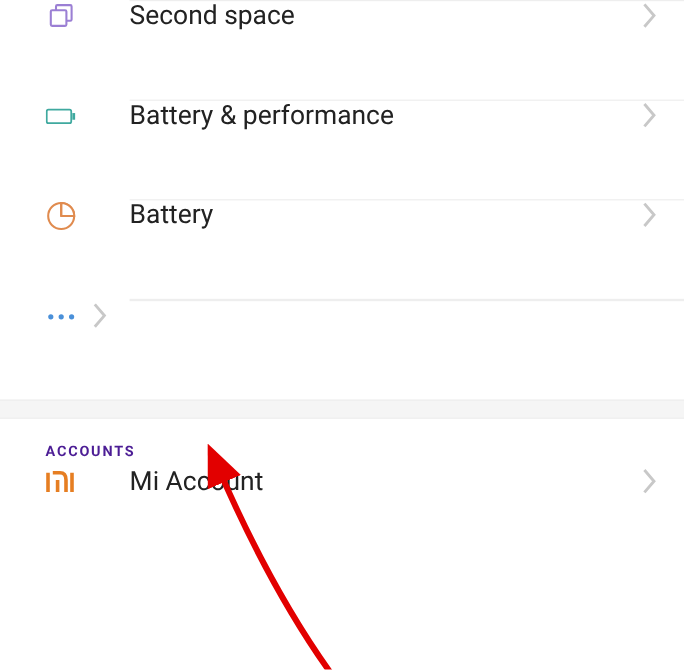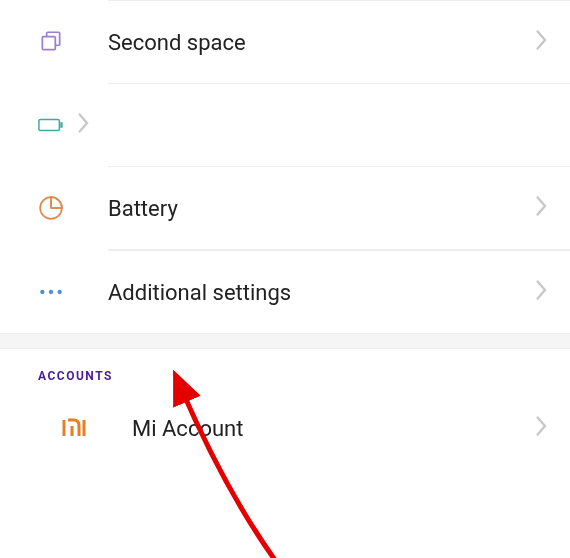--- a/index.html
+++ b/index.html
@@ -13,21 +13,21 @@
       width: 570px;
       height: 558px;
       overflow: hidden;
       position: relative;
     }
     .settings-list {
       background: #fff;
     }
     .list-item {
       display: flex;
-      align-items: center;
+      align-items: flex-start;
       height: 82px;
       padding: 0 22px 0 38px;
       cursor: pointer;
       position: relative;
     }
     .icon-wrap {
       width: 38px;
       display: flex;
       align-items: center;
       justify-content: flex-start;
@@ -95,20 +95,21 @@
   </div>
   <div class="divider"></div>
 
   <div class="list-item">
     <span class="icon-wrap">
       <svg viewBox="0 0 28 18" fill="none" stroke="#3fa99f" stroke-width="1.6">
         <rect x="1" y="3" width="22" height="12" rx="1.5"></rect>
         <rect x="24" y="6" width="2.5" height="6" fill="#3fa99f" stroke="none"></rect>
       </svg>
     </span>
+    <span class="item-label">Battery &amp; performance</span>
     <span class="chevron">
       <svg width="14" height="24" viewBox="0 0 10 18" fill="none" stroke="#c8c8c8" stroke-width="1.8">
           <path d="M2 2l6 7-6 7"></path>
         </svg>
     </span>
   </div>
   <div class="divider"></div>
 
   <div class="list-item">
     <span class="icon-wrap">
@@ -131,33 +132,32 @@
   <div class="divider"></div>
 
   <div class="list-item">
     <span class="icon-wrap">
       <svg viewBox="0 0 24 8" fill="#4a90d9">
         <circle cx="4" cy="4" r="2"></circle>
         <circle cx="12" cy="4" r="2"></circle>
         <circle cx="20" cy="4" r="2"></circle>
       </svg>
     </span>
-    <span class="item-label">Additional settings</span>
     <span class="chevron">
       <svg width="14" height="24" viewBox="0 0 10 18" fill="none" stroke="#c8c8c8" stroke-width="1.8">
           <path d="M2 2l6 7-6 7"></path>
         </svg>
     </span>
   </div>
 
   <div class="section-gap"></div>
 
   <div class="section-header">ACCOUNTS</div>
 
-  <div class="list-item" style="height:78px;margin-left:24px;">
+  <div class="list-item" style="height:78px;">
     <span class="icon-wrap">
       <svg viewBox="0 0 26 20" fill="none">
         <path d="M2 2 L2 18" stroke="#e67e22" stroke-width="3"></path>
         <path d="M6 2 L12 2 Q17 2 17 8 L17 18" stroke="#e67e22" stroke-width="3" fill="none"></path>
         <path d="M10 8 L10 18" stroke="#e67e22" stroke-width="3"></path>
         <path d="M22 2 L22 18" stroke="#e67e22" stroke-width="3"></path>
       </svg>
     </span>
     <span class="item-label">Mi Account</span>
     <span class="chevron">

